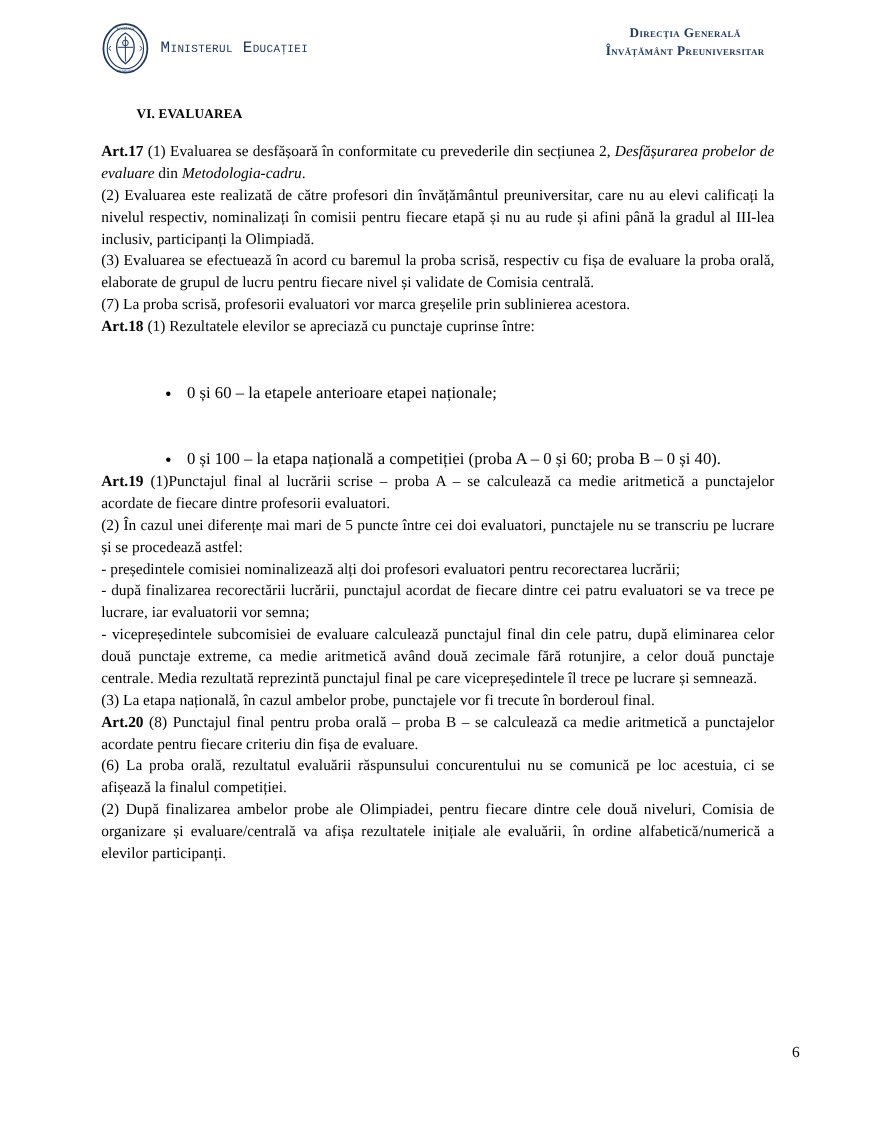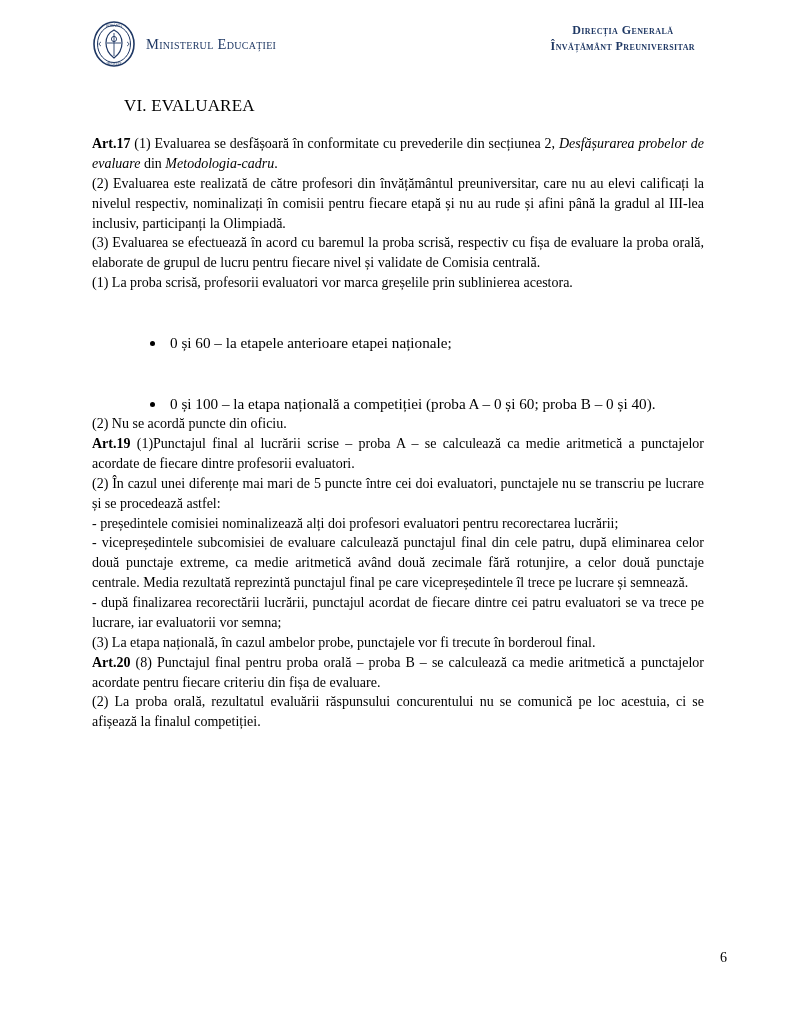--- a/index.html
+++ b/index.html
@@ -34,21 +34,21 @@
     display: flex;
     align-items: center;
     gap: 10px;
   }
   .crest {
     width: 44px;
     height: 48px;
     position: relative;
   }
   .ministry-name {
-    font-family: Liberation Serif, serif;
+    font-family: Liberation Mono, monospace;
     font-size: 14.5px;
     color: #1f3864;
     font-variant: small-caps;
     letter-spacing: 0.3px;
     white-space: nowrap;
   }
   .header-right {
     position: absolute;
     right: 96px;
     top: 6px;
@@ -63,22 +63,22 @@
   }
 
   
   .content {
     position: absolute;
     left: 92px;
     top: 96px;
     width: 612px;
   }
   .section-title {
-    font-size: 17px;
-    font-weight: normal;
+    font-size: 12px;
+    font-weight: bold;
     margin: 0 0 18px 32px;
     font-variant: small-caps;
     letter-spacing: 0.2px;
   }
   p.para {
     margin: 0;
     font-size: 14px;
     line-height: 1.42;
     text-align: justify;
     text-justify: inter-word;
@@ -142,42 +142,45 @@
   <div class="content">
 
     <div class="section-title">VI. EVALUAREA</div>
 
     <p class="para">
       <span class="art">Art.17</span><span> (1) Evaluarea se desfășoară în conformitate cu prevederile din secțiunea 2, </span><span class="ital">Desfășurarea probelor de evaluare</span><span> din </span><span class="ital">Metodologia-cadru</span><span>.</span>
     </p>
 
     <p class="para">(2) Evaluarea este  realizată de către profesori din învățământul preuniversitar, care nu au elevi calificați la nivelul respectiv, nominalizați în comisii pentru fiecare etapă și nu au rude și afini până la gradul al III-lea inclusiv, participanți la Olimpiadă.</p>
     <p class="para">(3) Evaluarea se efectuează în acord cu baremul la proba scrisă, respectiv cu fișa de evaluare la proba orală, elaborate de grupul de lucru pentru fiecare nivel și validate de Comisia centrală.</p>
-    <p class="para">(1) La proba scrisă, profesorii evaluatori vor marca greșelile prin sublinierea acestora.</p>
+    <p class="para">(7) La proba scrisă, profesorii evaluatori vor marca greșelile prin sublinierea acestora.</p>
 
+    <p class="para">
+      <span class="art">Art.18</span><span> (1) Rezultatele elevilor se apreciază cu punctaje cuprinse între:</span>
+    </p>
 
     <ul class="bullets">
       <li>0 și 60 – la etapele anterioare etapei naționale;</li>
       <li>0 și 100 – la etapa națională a competiției (proba A – 0 și 60; proba B – 0 și 40).</li>
     </ul>
 
-    <p class="para">(2) Nu se acordă puncte din oficiu.</p>
 
     <p class="para">
       <span class="art">Art.19</span><span> (1)Punctajul final al lucrării scrise – proba A – se calculează ca medie aritmetică a punctajelor acordate de fiecare dintre profesorii evaluatori.</span>
     </p>
     <p class="para">(2) În cazul unei diferențe mai mari de 5 puncte între cei doi evaluatori, punctajele nu se transcriu pe lucrare și se procedează astfel:</p>
     <p class="para">- președintele comisiei nominalizează alți doi profesori evaluatori pentru recorectarea lucrării;</p>
+    <p class="para">- după finalizarea recorectării lucrării, punctajul acordat de fiecare dintre cei patru evaluatori se va trece pe lucrare, iar evaluatorii vor semna;</p>
     <p class="para">- vicepreședintele subcomisiei de evaluare calculează punctajul final din cele patru, după eliminarea celor două punctaje extreme, ca medie aritmetică având două zecimale fără rotunjire, a celor două punctaje centrale. Media rezultată reprezintă punctajul final pe care vicepreședintele îl trece pe lucrare și semnează.</p>
-    <p class="para">- după finalizarea recorectării lucrării, punctajul acordat de fiecare dintre cei patru evaluatori se va trece pe lucrare, iar evaluatorii vor semna;</p>
     <p class="para">(3) La etapa națională, în cazul ambelor probe, punctajele vor fi trecute în borderoul final.</p>
 
     <p class="para">
       <span class="art">Art.20</span><span> (8) Punctajul final pentru proba orală – proba B – se calculează ca medie aritmetică a punctajelor acordate pentru fiecare criteriu din fișa de evaluare.</span>
     </p>
-    <p class="para">(2) La proba orală, rezultatul evaluării răspunsului concurentului nu se comunică pe loc acestuia, ci se afișează la finalul competiției.</p>
+    <p class="para">(6) La proba orală, rezultatul evaluării răspunsului concurentului nu se comunică pe loc acestuia, ci se afișează la finalul competiției.</p>
 
+    <p class="para">(2) După finalizarea ambelor probe ale Olimpiadei, pentru fiecare dintre cele două niveluri, Comisia de organizare și evaluare/centrală va afișa rezultatele inițiale ale evaluării, în ordine alfabetică/numerică a elevilor participanți.</p>
 
   </div>
 
   <div class="page-number">6</div>
 
 </div>
 
 </body></html>

